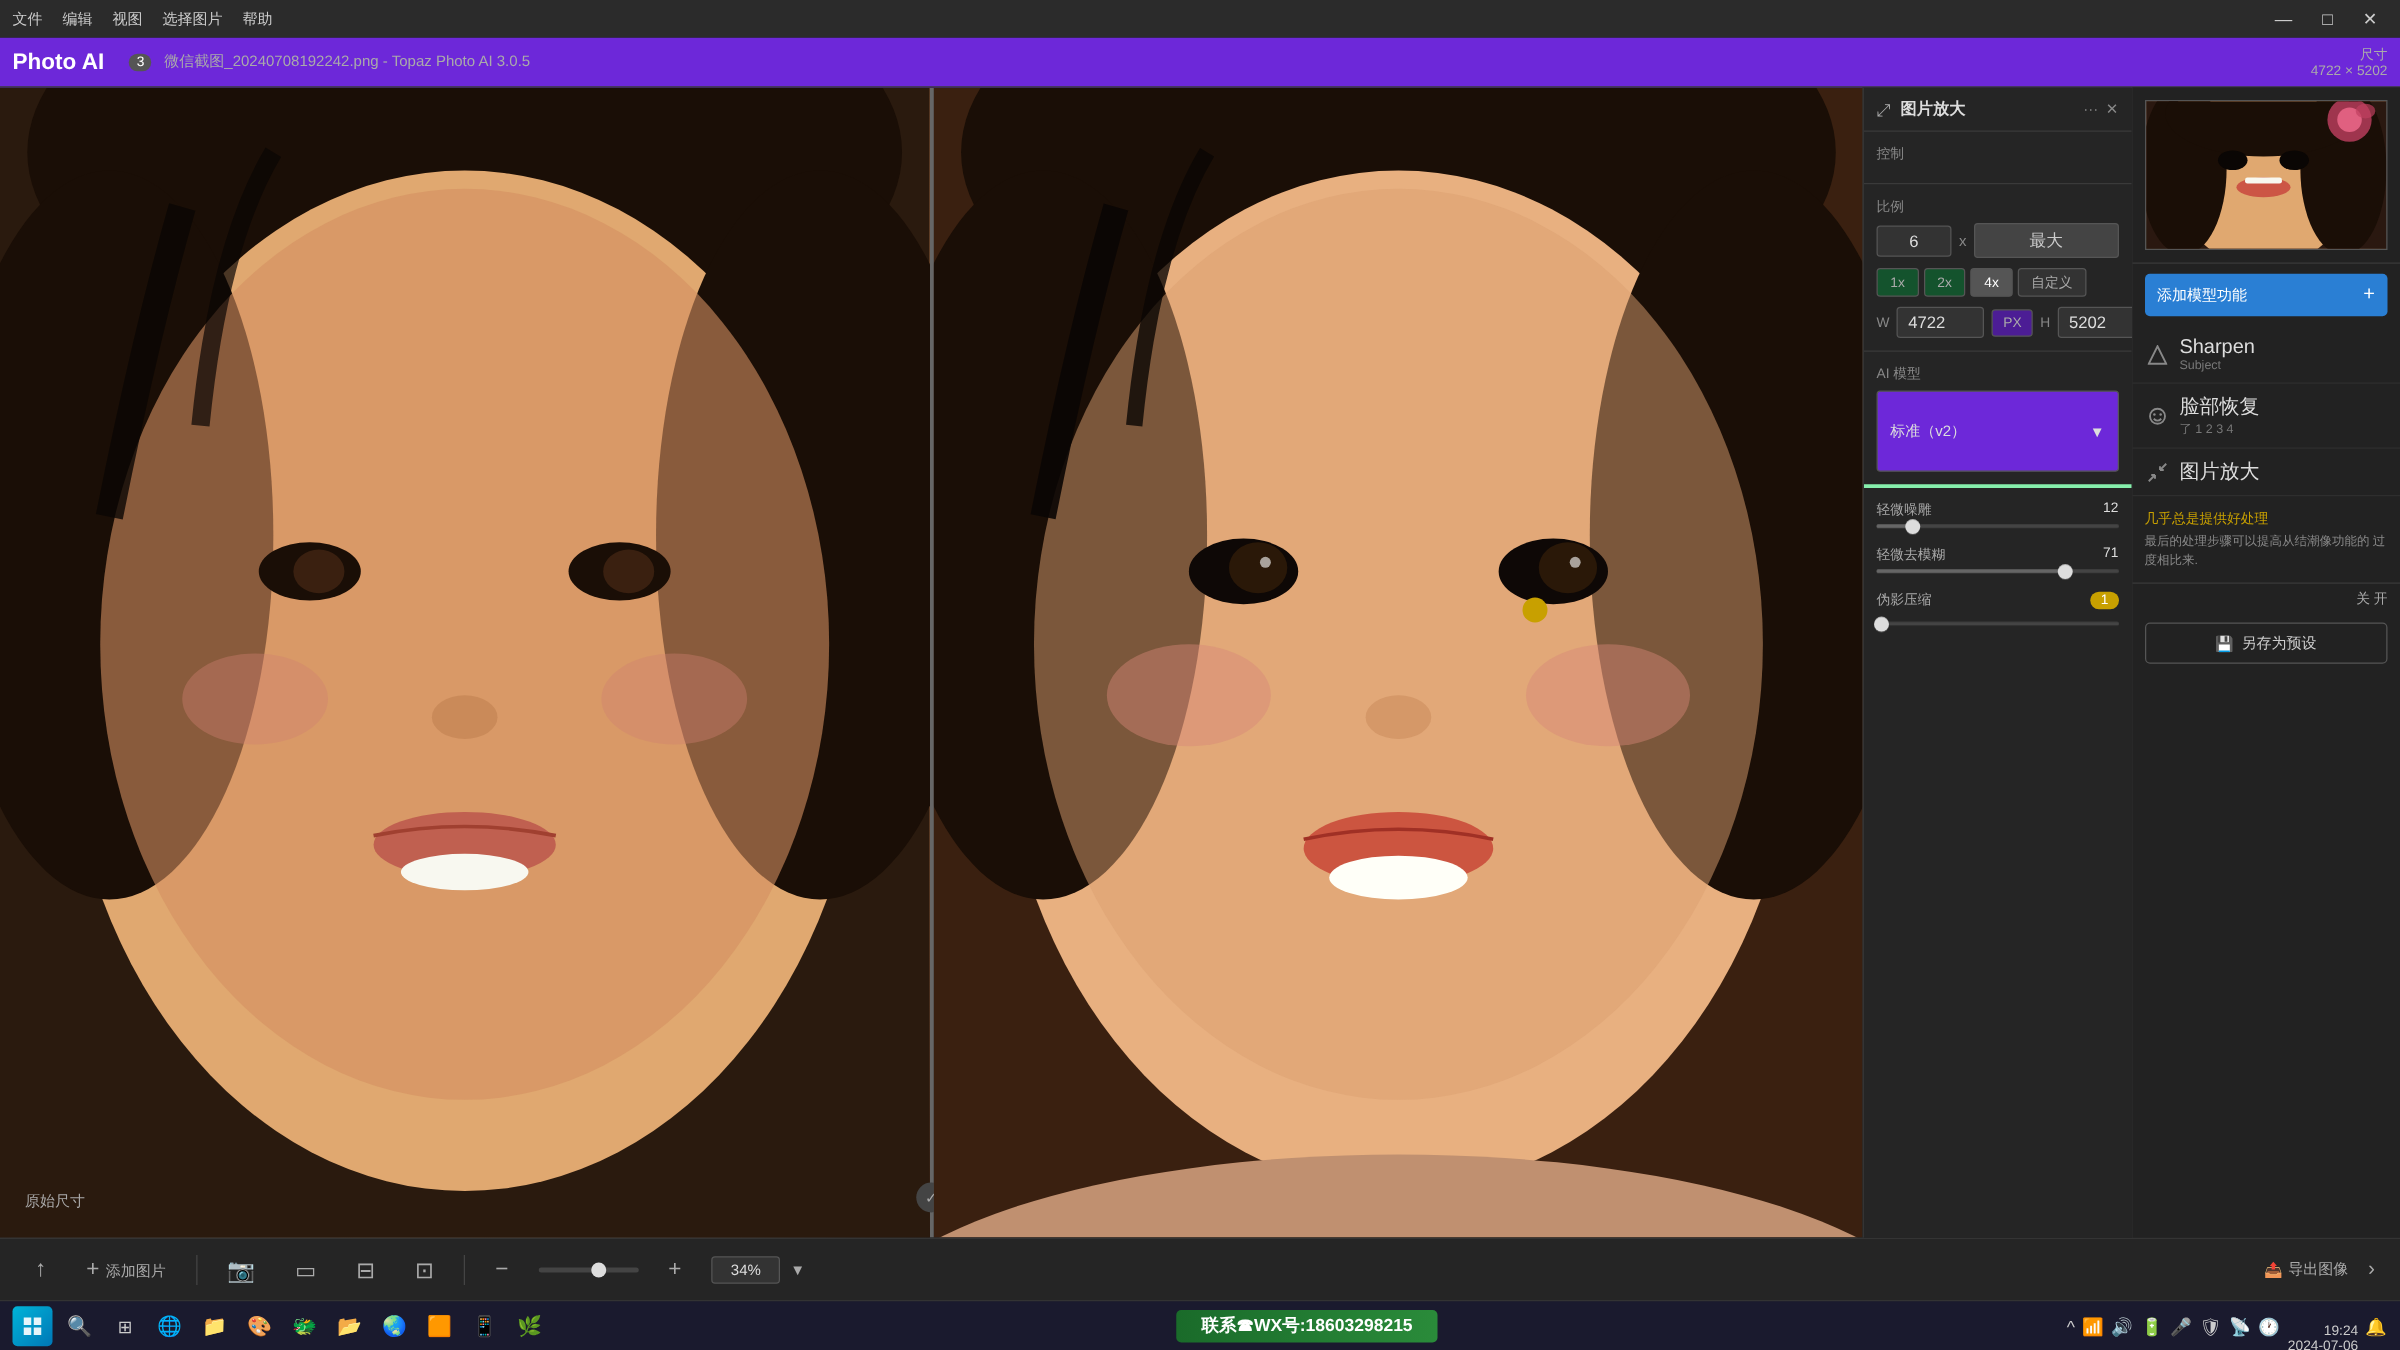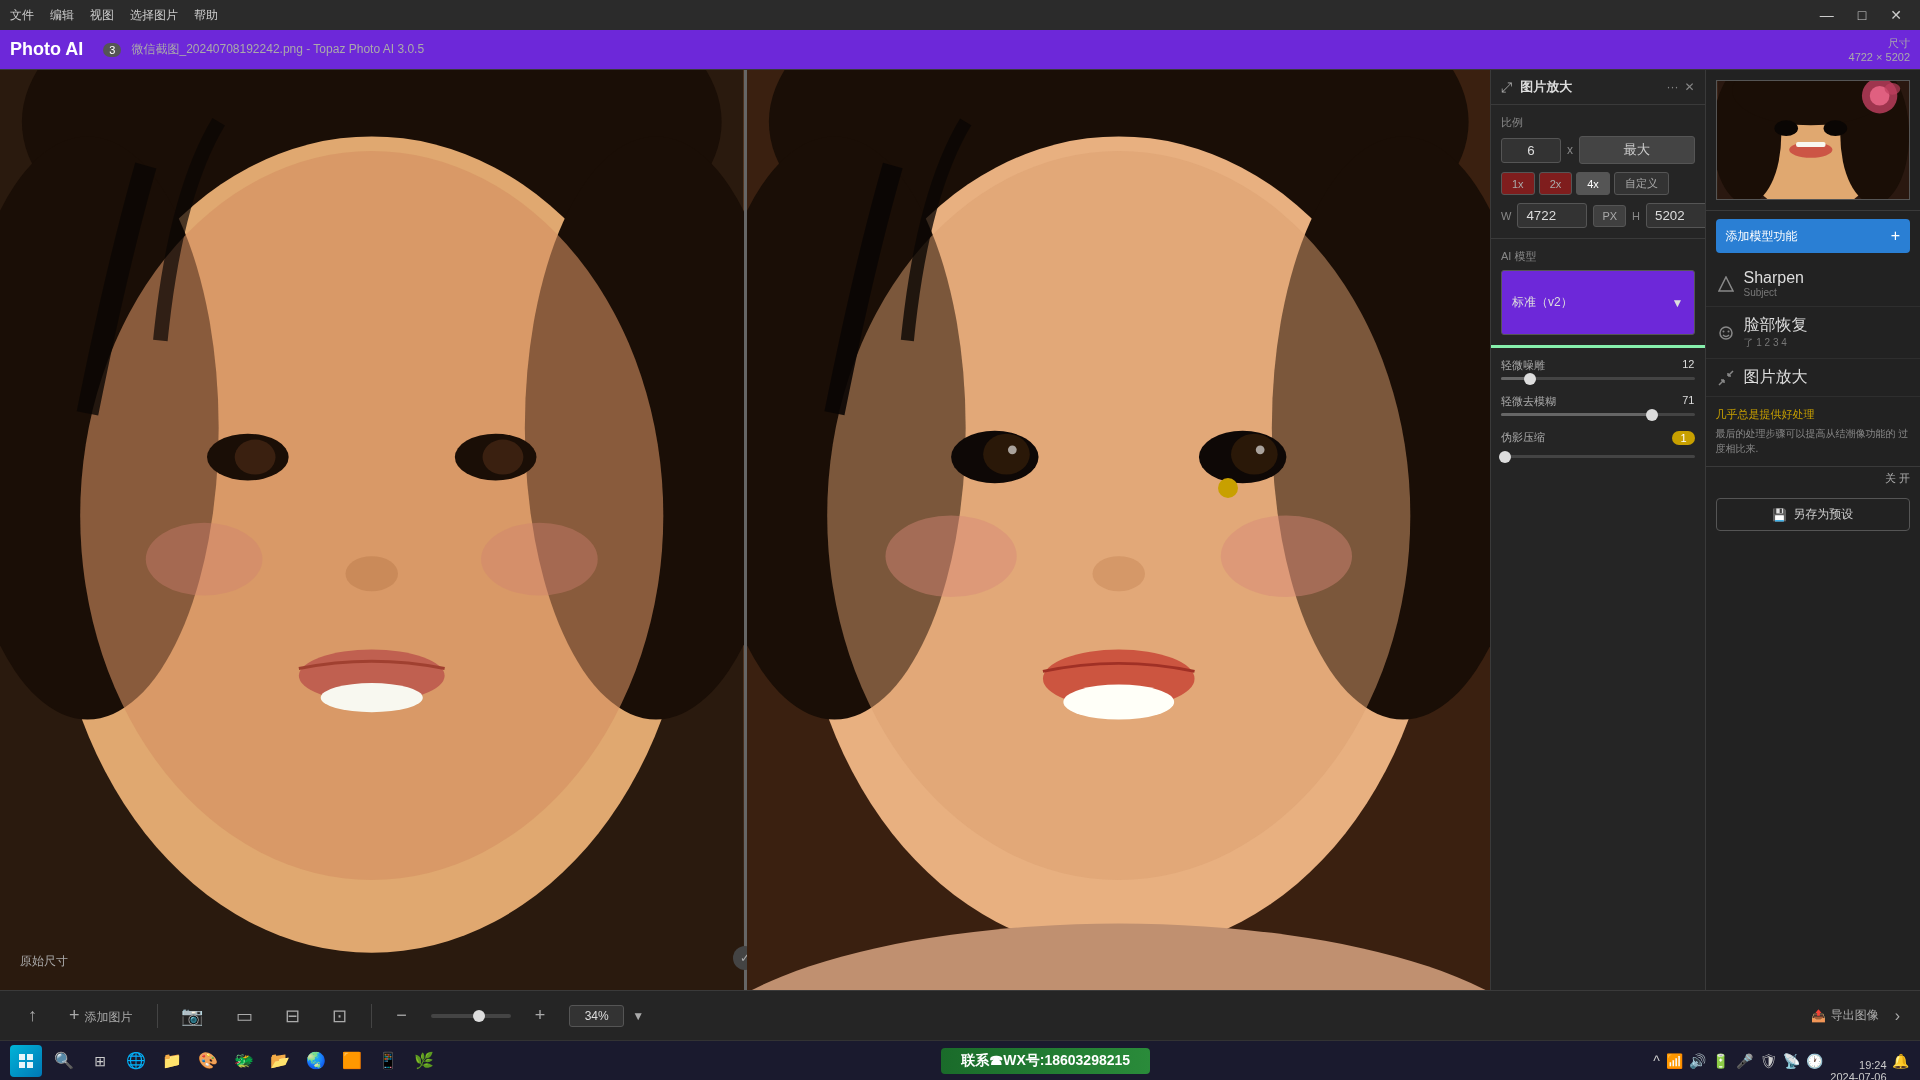--- a/index.html
+++ b/index.html
@@ -223,21 +223,21 @@
       border-radius: 3px;
       cursor: pointer;
       flex: 1;
       text-align: center;
     }
     .scale-presets {
       display: flex;
       gap: 4px;
     }
     .scale-preset {
-      background: #7f1d1d;
+      background: #14532d;
       border: 1px solid #555;
       color: #aaa;
       padding: 3px 10px;
       border-radius: 3px;
       cursor: pointer;
       font-size: 11px;
     }
     .scale-preset.active {
       background: #555;
       color: #fff;
@@ -266,21 +266,21 @@
     }
     .dim-input {
       background: #333;
       border: 1px solid #555;
       color: #ddd;
       padding: 4px 8px;
       width: 70px;
       border-radius: 3px;
     }
     .dim-unit {
-      background: #404040;
+      background: #4c1d95;
       border: 1px solid #555;
       color: #aaa;
       padding: 4px 8px;
       width: 55px;
       border-radius: 3px;
       font-size: 11px;
     }
 
     
     .ai-section {
@@ -748,20 +748,23 @@
 
       <div class="panel-header">
         <span style="font-size:14px;color:#aaa;">⤢</span>
         <span class="panel-title">图片放大</span>
         <div class="panel-icons">
           <span>···</span>
           <span>✕</span>
         </div>
       </div>
 
+      <div class="scale-section">
+        <div class="section-label">控制</div>
+      </div>
 
       <div class="scale-section">
         <div class="section-label">比例</div>
         <div class="scale-row">
           <input class="scale-input" type="text" value="6" style="">
           <span class="scale-x">x</span>
           <button class="scale-btn">最大</button>
         </div>
         <div class="scale-presets">
           <button class="scale-preset">1x</button>

